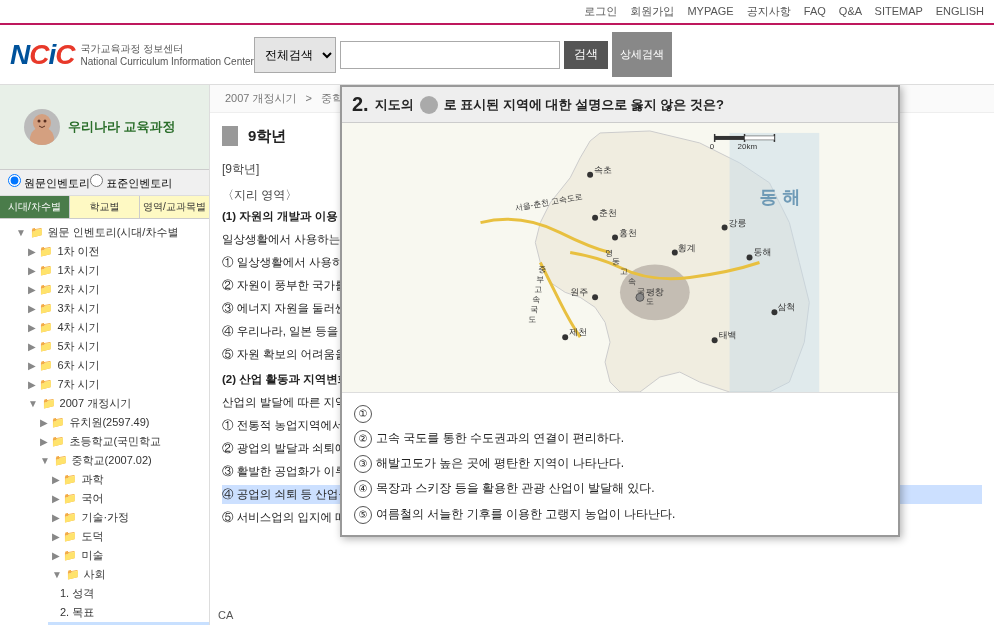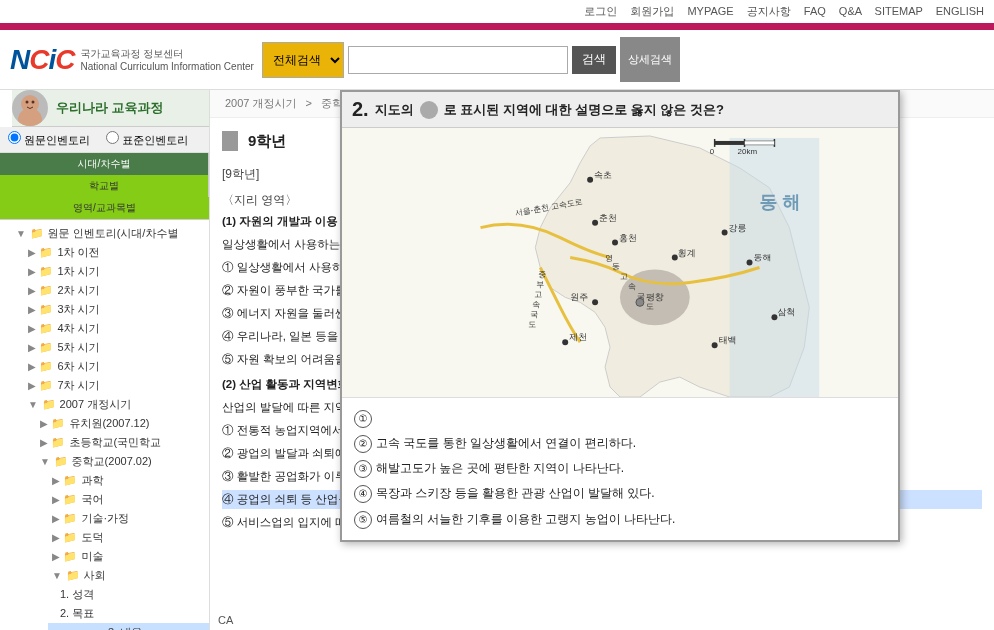--- a/index.html
+++ b/index.html
@@ -1,37 +1,36 @@
 <!DOCTYPE html>
 <html><head>
   <meta charset="utf-8">
   <style>
     * { margin: 0; padding: 0; box-sizing: border-box; }
     body { font-family: '맑은 고딕', 'Malgun Gothic', 'Apple SD Gothic Neo', sans-serif; font-size: 12px; background: #fff; width: 994px; height: 630px; overflow: hidden; position: relative; }
 
     
     #top-nav {
       background: #fff;
-      border-bottom: 7px solid #be185d;
+      border-bottom: 2px solid #be185d;
       text-align: right;
       padding: 4px 10px;
       font-size: 11px;
       color: #555;
     }
     #top-nav span { margin-left: 10px; cursor: pointer; }
 
     
     #header {
       display: flex;
       align-items: center;
       padding: 6px 10px;
       background: #fff;
       border-bottom: 1px solid #ddd;
       height: 60px;
-      gap: 8px;
     }
     #logo-area {
       display: flex;
       align-items: center;
       min-width: 210px;
     }
     #logo-ncic {
       font-size: 28px;
       font-weight: bold;
       color: #00529b;
@@ -45,21 +44,21 @@
       color: #555;
       line-height: 1.3;
     }
     #search-area {
       display: flex;
       align-items: center;
       gap: 4px;
     }
     #search-select {
       border: 1px solid #aaa;
-      background: #eab308;
+      background: #e5e5e5;
       padding: 4px 6px;
       font-size: 12px;
       height: 36px;
       cursor: pointer;
     }
     #search-input {
       border: 1px solid #aaa;
       padding: 4px 8px;
       font-size: 12px;
       height: 28px;
@@ -95,57 +94,55 @@
       width: 210px;
       min-width: 210px;
       border-right: 1px solid #ddd;
       overflow-y: auto;
       background: #fff;
     }
     #sidebar-profile {
       display: flex;
       align-items: center;
       background: #e8f0e8;
-      padding: 0;
+      padding: 24px;
       border-bottom: 1px solid #ccc;
-      margin-left: 12px;
     }
     #sidebar-profile-avatar {
       width: 36px;
       height: 36px;
       background: #bbb;
       border-radius: 50%;
       overflow: hidden;
       margin-right: 8px;
       flex-shrink: 0;
     }
     #sidebar-radio-group {
       display: flex;
       align-items: center;
       padding: 4px 8px;
       background: #f0f0f0;
       border-bottom: 1px solid #ddd;
-      gap: 16px;
+      gap: 0;
       font-size: 11px;
     }
     #sidebar-radio-group label { cursor: pointer; }
     #sidebar-tabs {
       display: flex;
       background: #ddd;
       border-bottom: 1px solid #ccc;
-      flex-direction: column;
     }
     .sidebar-tab {
       flex: 1;
       text-align: center;
       padding: 4px 2px;
       font-size: 10px;
       cursor: pointer;
       border-right: 1px solid #ccc;
-      background: #84cc16;
+      background: #fef9c3;
       color: #333;
     }
     .sidebar-tab:last-child { border-right: none; }
     .sidebar-tab.active { background: #4a7c4a; color: #fff; }
 
     #sidebar-tree {
       padding: 4px 0;
       font-size: 11px;
     }
     .tree-item {
@@ -395,21 +392,21 @@
           <span>7차 시기</span>
       </div>
       <div class="tree-item tree-indent-2">
         <span class="tree-icon">▼</span>
           <span class="tree-folder">📁</span>
           <span>2007 개정시기</span>
       </div>
       <div class="tree-item tree-indent-3">
         <span class="tree-icon">▶</span>
           <span class="tree-folder">📁</span>
-          <span>유치원(2007.12)</span>
+          <span>유치원(2597.49)</span>
       </div>
       <div class="tree-item tree-indent-3">
         <span class="tree-icon">▶</span>
           <span class="tree-folder">📁</span>
           <span>초등학교(국민학교</span>
       </div>
       <div class="tree-item tree-indent-3">
         <span class="tree-icon">▼</span>
           <span class="tree-folder">📁</span>
           <span>중학교(2007.02)</span>
@@ -576,21 +573,21 @@
           </svg>
         </div>
       </div>
 
       <div id="quiz-answers">
         <div class="quiz-answer">
           <span class="quiz-circle">①</span>
         </div>
         <div class="quiz-answer">
           <span class="quiz-circle">②</span>
-          <span>고속 국도를 통한 일상생활에서 연결이 편리하다.</span>
+          <span>고속 국도를 통한 수도권과의 연결이 편리하다.</span>
         </div>
         <div class="quiz-answer">
           <span class="quiz-circle">③</span>
           <span>해발고도가 높은 곳에 평탄한 지역이 나타난다.</span>
         </div>
         <div class="quiz-answer">
           <span class="quiz-circle">④</span>
           <span>목장과 스키장 등을 활용한 관광 산업이 발달해 있다.</span>
         </div>
         <div class="quiz-answer">

